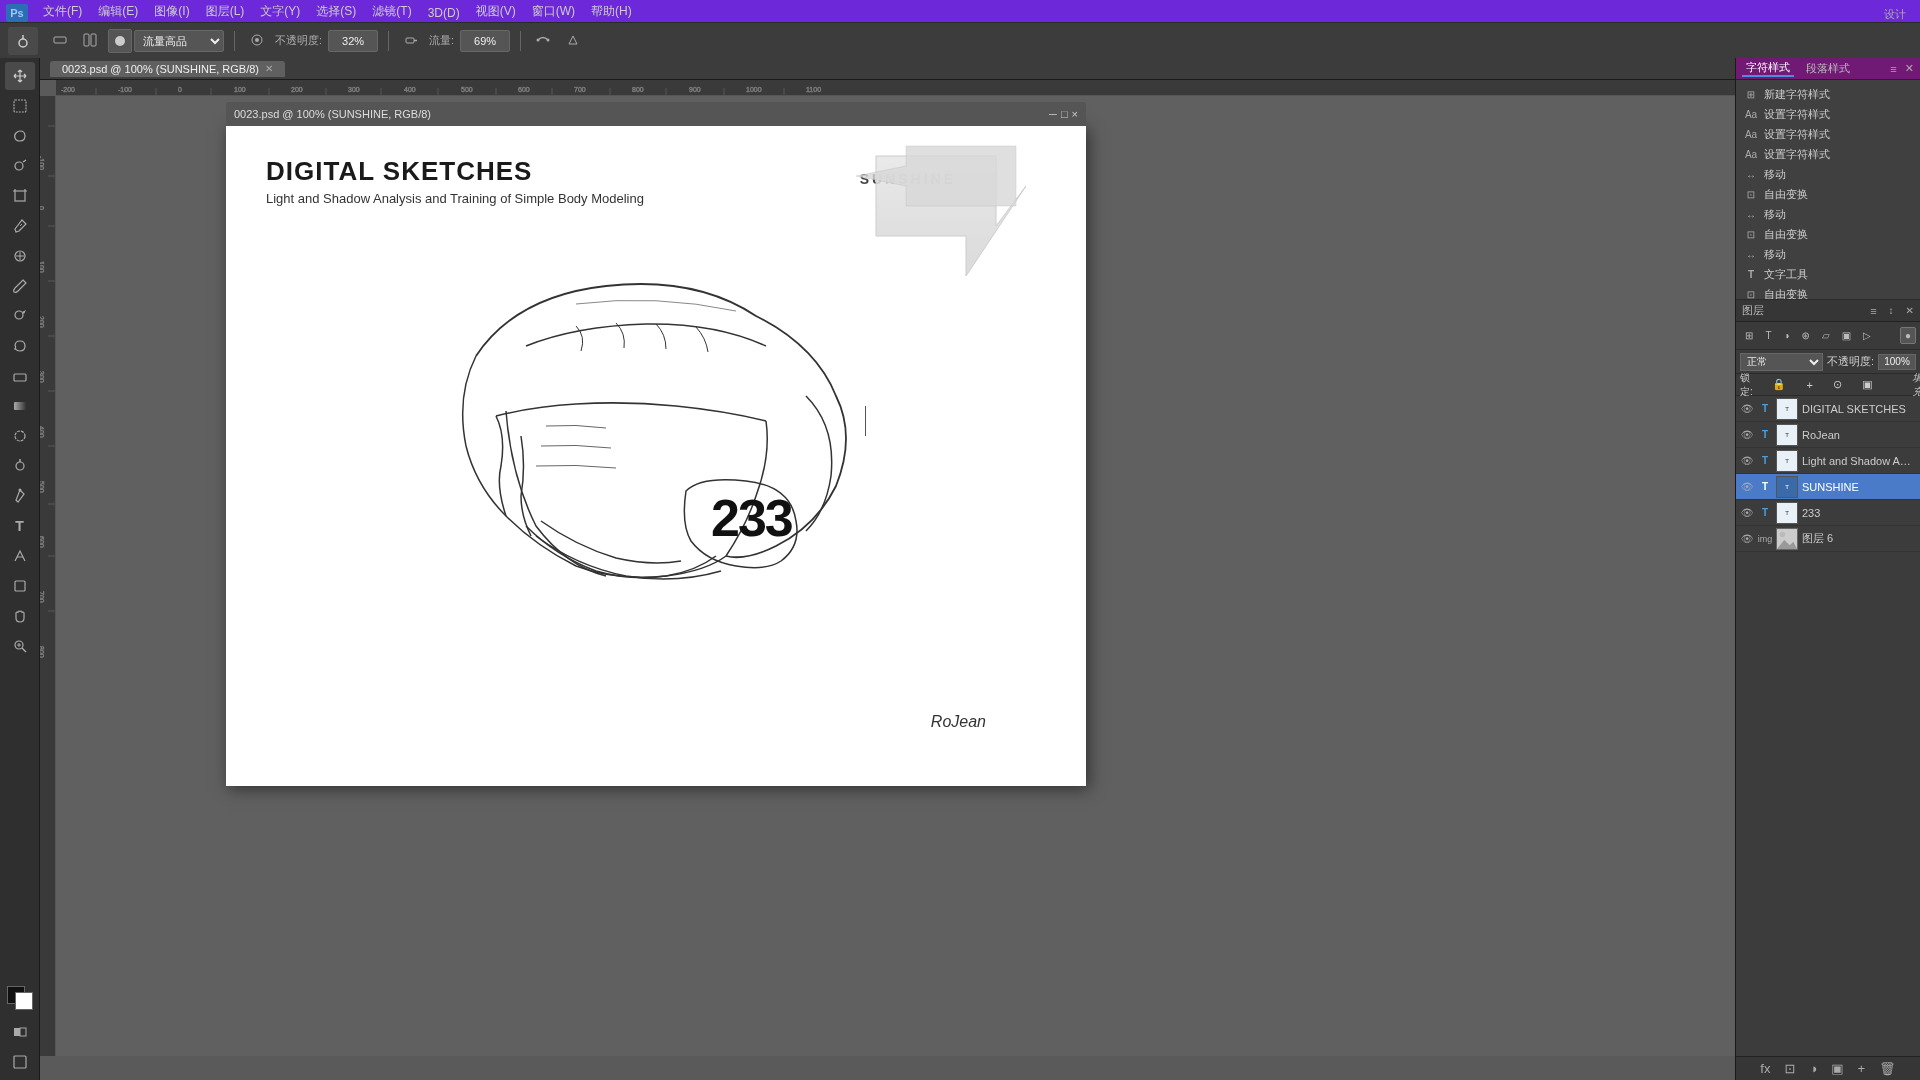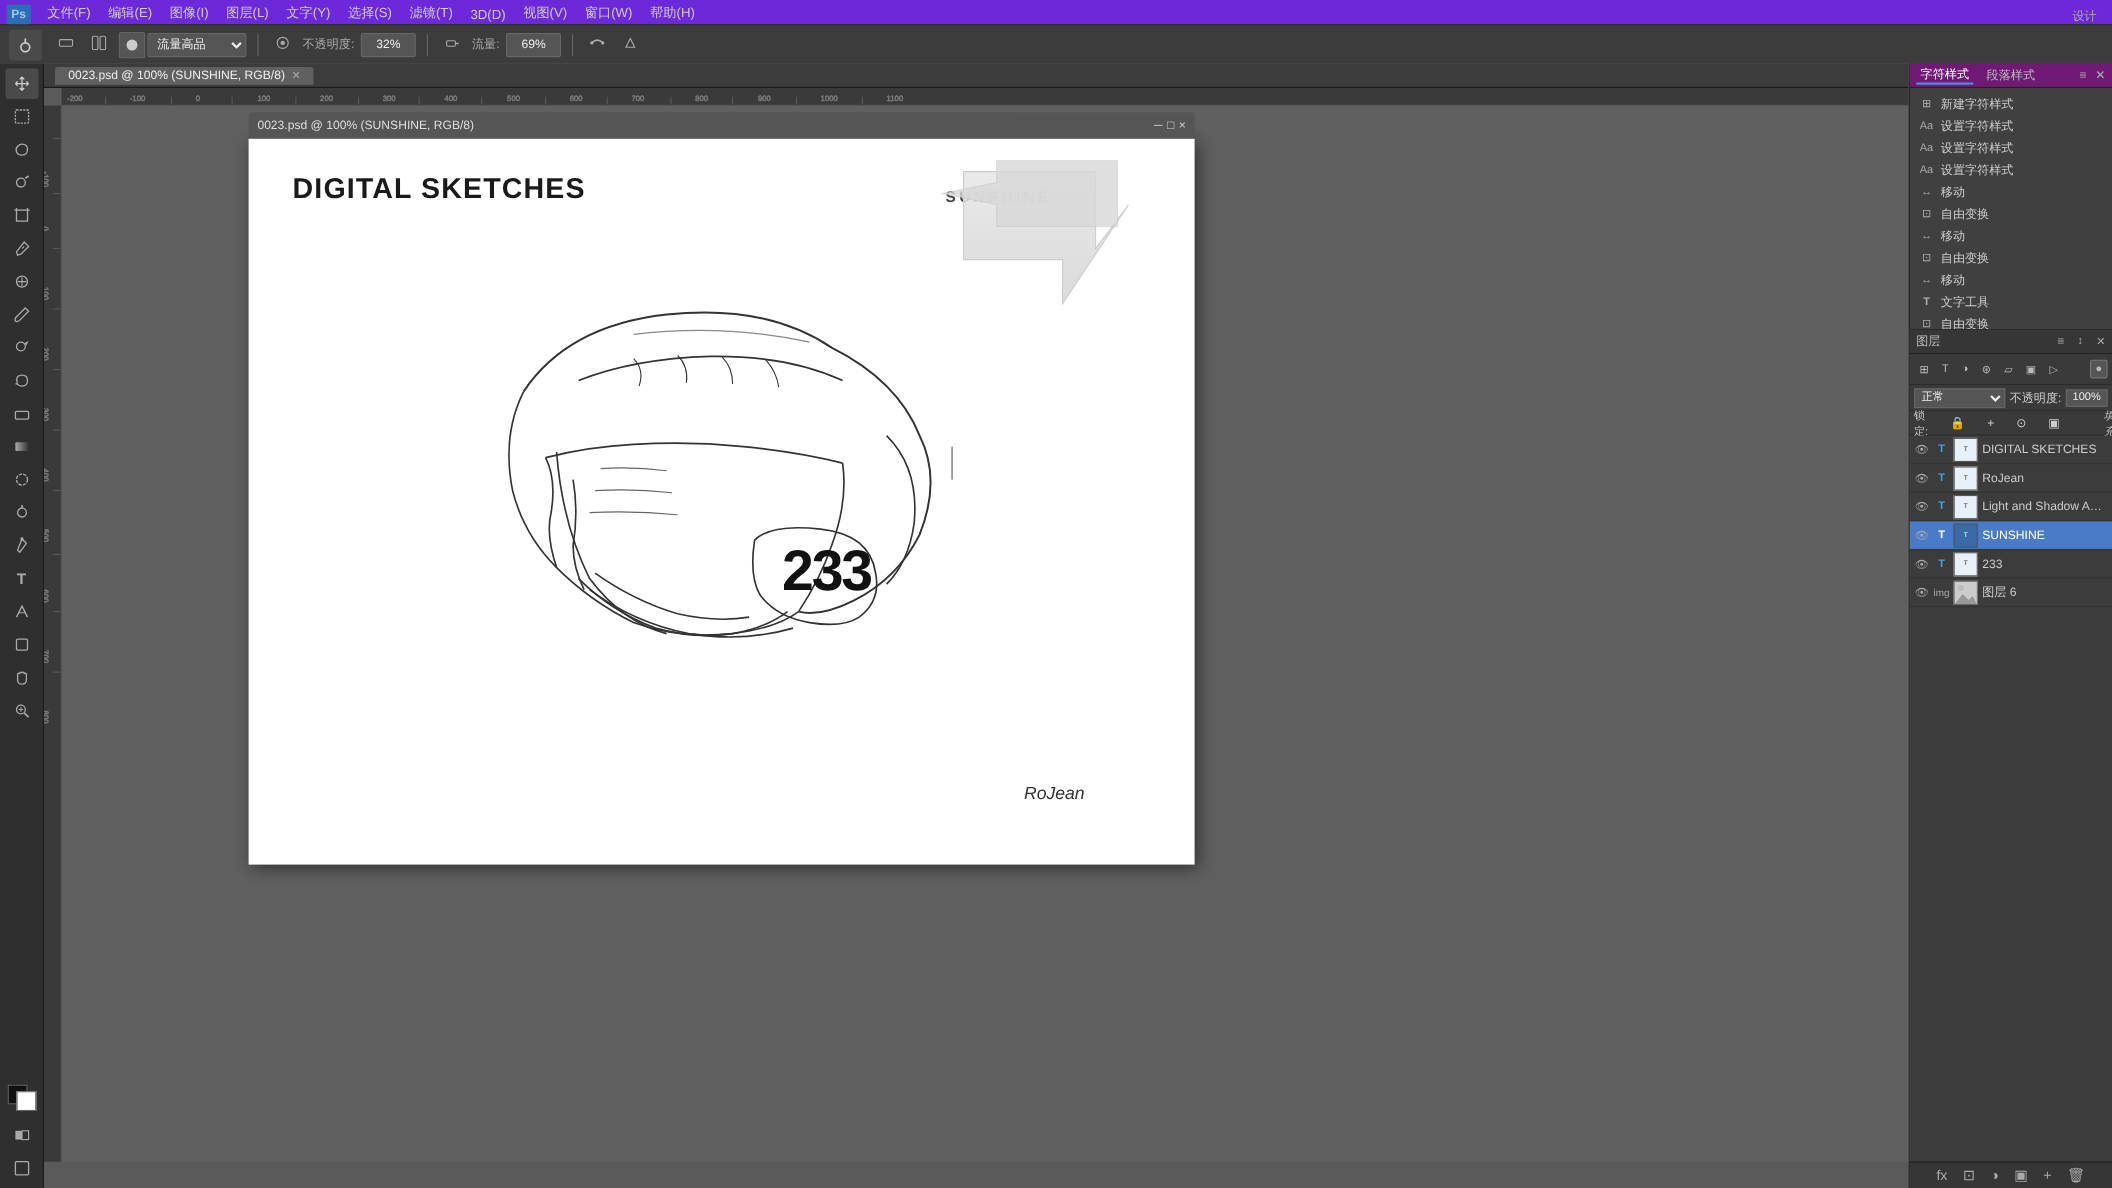--- a/index.html
+++ b/index.html
@@ -743,20 +743,21 @@
             <div style="display:flex;gap:4px;">
               <span style="font-size:11px;color:#ccc;cursor:pointer;">─</span>
               <span style="font-size:11px;color:#ccc;cursor:pointer;">□</span>
               <span style="font-size:11px;color:#ccc;cursor:pointer;">×</span>
             </div>
           </div>
 
           <div id="canvas-content">
 
             <div class="doc-title">DIGITAL SKETCHES</div>
+            <div class="doc-subtitle">Light and Shadow Analysis and Training of Simple Body Modeling</div>
             <div class="doc-brand">SUNSHINE</div>
 
             <div id="big-arrow">
               <svg width="180" height="180" viewBox="0 0 180 180">
                 <defs>
                   <linearGradient id="arrowGrad" x1="0" y1="0" x2="0" y2="1">
                     <stop offset="0%" stop-color="#e8e8e8" stop-opacity="0.9"></stop>
                     <stop offset="100%" stop-color="#cccccc" stop-opacity="0.7"></stop>
                   </linearGradient>
                 </defs>

